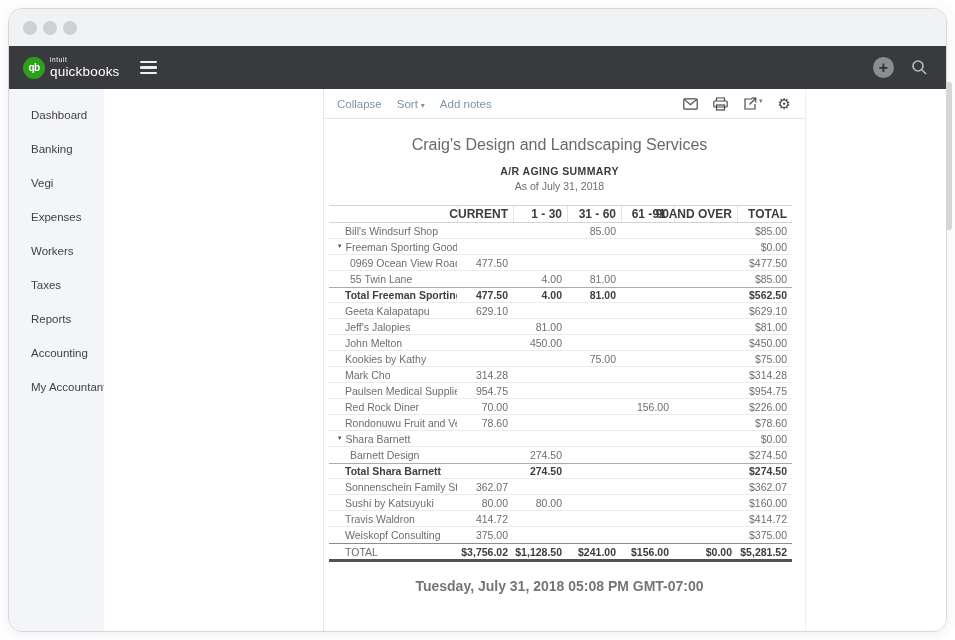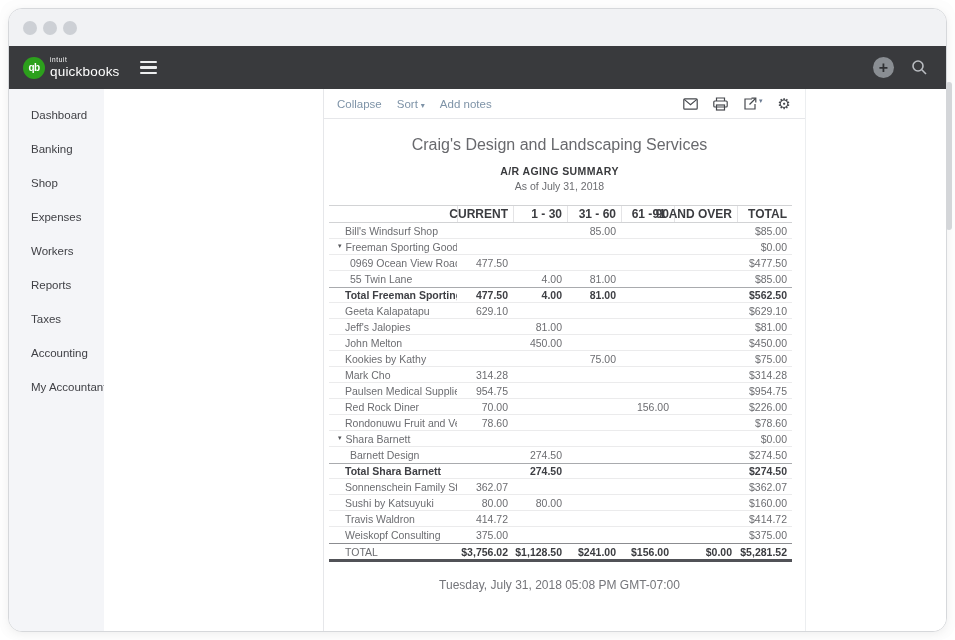--- a/index.html
+++ b/index.html
@@ -64,21 +64,21 @@
   .td.name { padding-left:16px; display:flex; align-items:center; }
   .td.num { text-align:right; padding-right:5px; }
   .t-row.child .td.name { padding-left:21px; }
   .t-row.parent .td.name { padding-left:9px; }
   .tri { font-size:7px; color:#55565a; margin-right:4px; position:relative; top:-1px; }
   .t-row.subtotal { border-top:1px solid #a9abae; font-weight:bold; color:#3e3f44; }
   .t-row.grand { border-top:1px solid #8b8c90; border-bottom:3px solid #515257; height:19px; }
   .t-row.grand .td.num { font-weight:bold; color:#3b3c40; }
   .t-row.grand .td.name { color:#6c6d71; font-weight:normal; }
 
-  .rpt-footer { text-align:center; font-size:12px; color:#74757a; margin-top:16px; }
+  .rpt-footer { text-align:center; font-size:14px; color:#74757a; margin-top:16px;font-weight:bold; }
 
   .scroll-thumb { position:absolute; right:3px; top:82px; width:6px; height:148px; border-radius:3px; background:#d4d6d9; cursor:pointer; }
 
   svg { display:block; }
 </style>
 </head>
 <body>
 
 <div class="stage">
   <div class="window">
@@ -110,25 +110,25 @@
             <line x1="10.8" y1="10.8" x2="15" y2="15"></line>
           </svg>
         </div>
       </div>
     </div>
 
     <div class="appbody">
       <div class="sidebar">
           <div class="side-item">Dashboard</div>
           <div class="side-item">Banking</div>
-          <div class="side-item">Shop</div>
+          <div class="side-item">Vegi</div>
           <div class="side-item">Expenses</div>
           <div class="side-item">Workers</div>
+          <div class="side-item">Taxes</div>
           <div class="side-item">Reports</div>
-          <div class="side-item">Taxes</div>
           <div class="side-item">Accounting</div>
           <div class="side-item">My Accountant</div>
         </div>
 
       <div class="main">
         <div class="panel">
 
           <div class="toolbar">
             <span style="display:flex;align-items:center;">
                 <span class="tb-link">Collapse</span>

